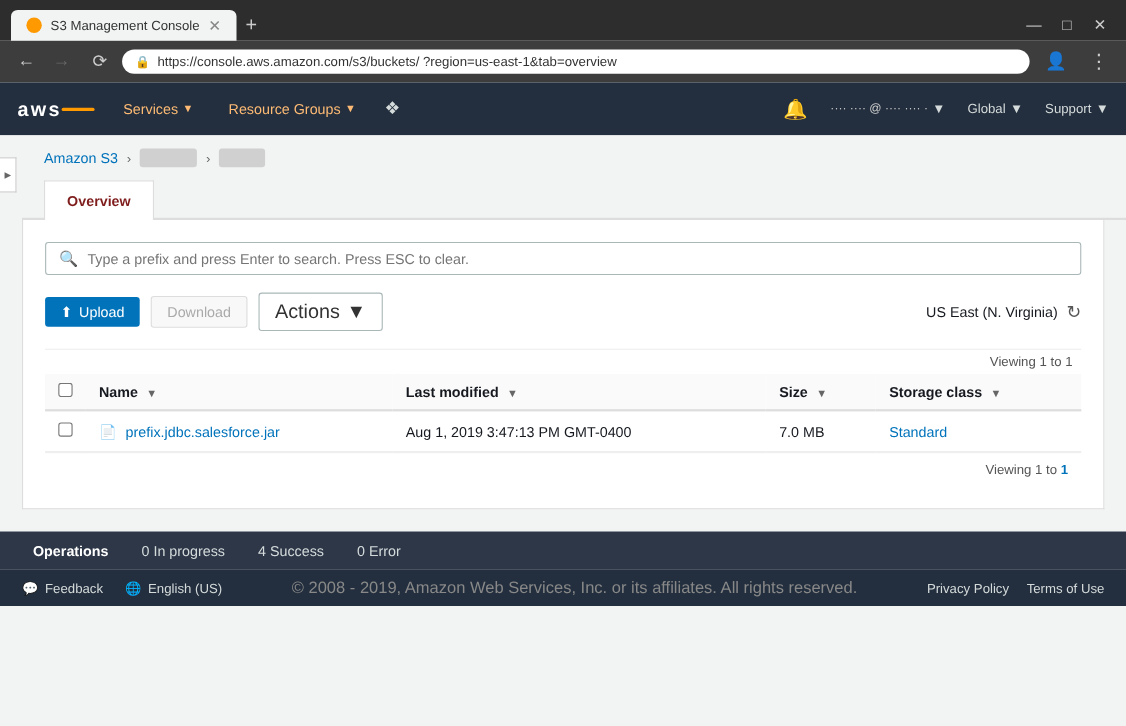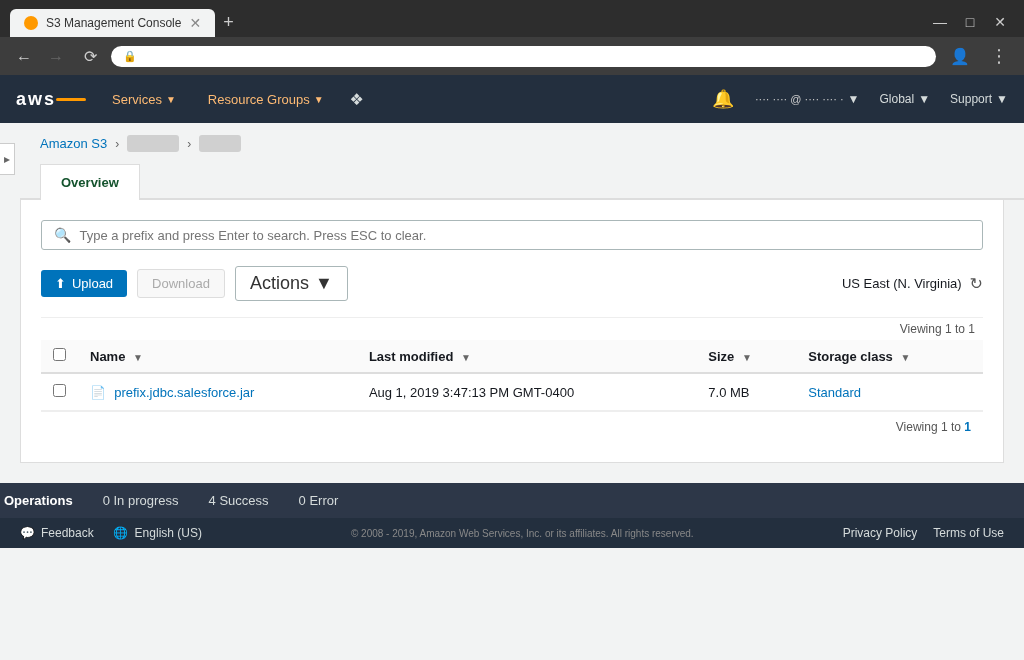--- a/index.html
+++ b/index.html
@@ -205,21 +205,21 @@
       color: #555;
       border: 1px solid transparent;
       border-bottom: none;
       margin-bottom: -2px;
     }
     .tab.active {
       background: #fff;
       border-color: #ddd;
       border-bottom-color: #fff;
       font-weight: 600;
-      color: #14532d;
+      color: #7f1d1d;
     }
 
     
     .s3-panel {
       background: #fff;
       margin: 0 20px 20px 0;
       border: 1px solid #ddd;
       border-top: none;
     }
     .panel-inner { padding: 20px; }
@@ -336,21 +336,21 @@
       font-size: 12px;
       color: #555;
       padding: 8px 12px;
       border-top: 1px solid #eee;
     }
 
     
     .status-bar {
       background: #2d3748;
       color: #d5dbdb;
-      padding: 10px 4px;
+      padding: 10px 30px;
       display: flex;
       align-items: center;
       gap: 30px;
       font-size: 13px;
     }
     .status-bar .label { font-weight: 600; color: #fff; }
     .status-progress { color: #d5dbdb; }
     .status-success { color: #d5dbdb; }
     .status-error { color: #d5dbdb; }
 
@@ -374,21 +374,21 @@
       display: flex;
       align-items: center;
       gap: 6px;
       cursor: pointer;
       color: #d5dbdb;
       margin-left: 20px;
     }
     .footer-copy {
       flex: 1;
       text-align: center;
-      font-size: 10px;
+      font-size: 15px;
       color: #888;
     }
     .footer-links {
       display: flex;
       gap: 16px;
     }
     .footer-link {
       color: #d5dbdb;
       cursor: pointer;
       text-decoration: none;
@@ -419,20 +419,21 @@
   </div>
 
   <div class="browser-controls">
     <div class="nav-arrows">
       <button class="nav-btn">←</button>
       <button class="nav-btn" style="color:#666;" disabled="">→</button>
     </div>
     <button class="reload-btn">⟳</button>
     <div class="address-bar">
       <span class="lock-icon">🔒</span>
+      <span class="address-text">https://console.aws.amazon.com/s3/buckets/                  ?region=us-east-1&amp;tab=overview</span>
     </div>
     <button class="profile-btn">👤</button>
     <button class="menu-btn">⋮</button>
   </div>
 
   <div class="aws-nav">
     <div class="aws-logo">
       <span class="aws-logo-text">aws</span>
       <div class="aws-logo-bar"></div>
     </div>

